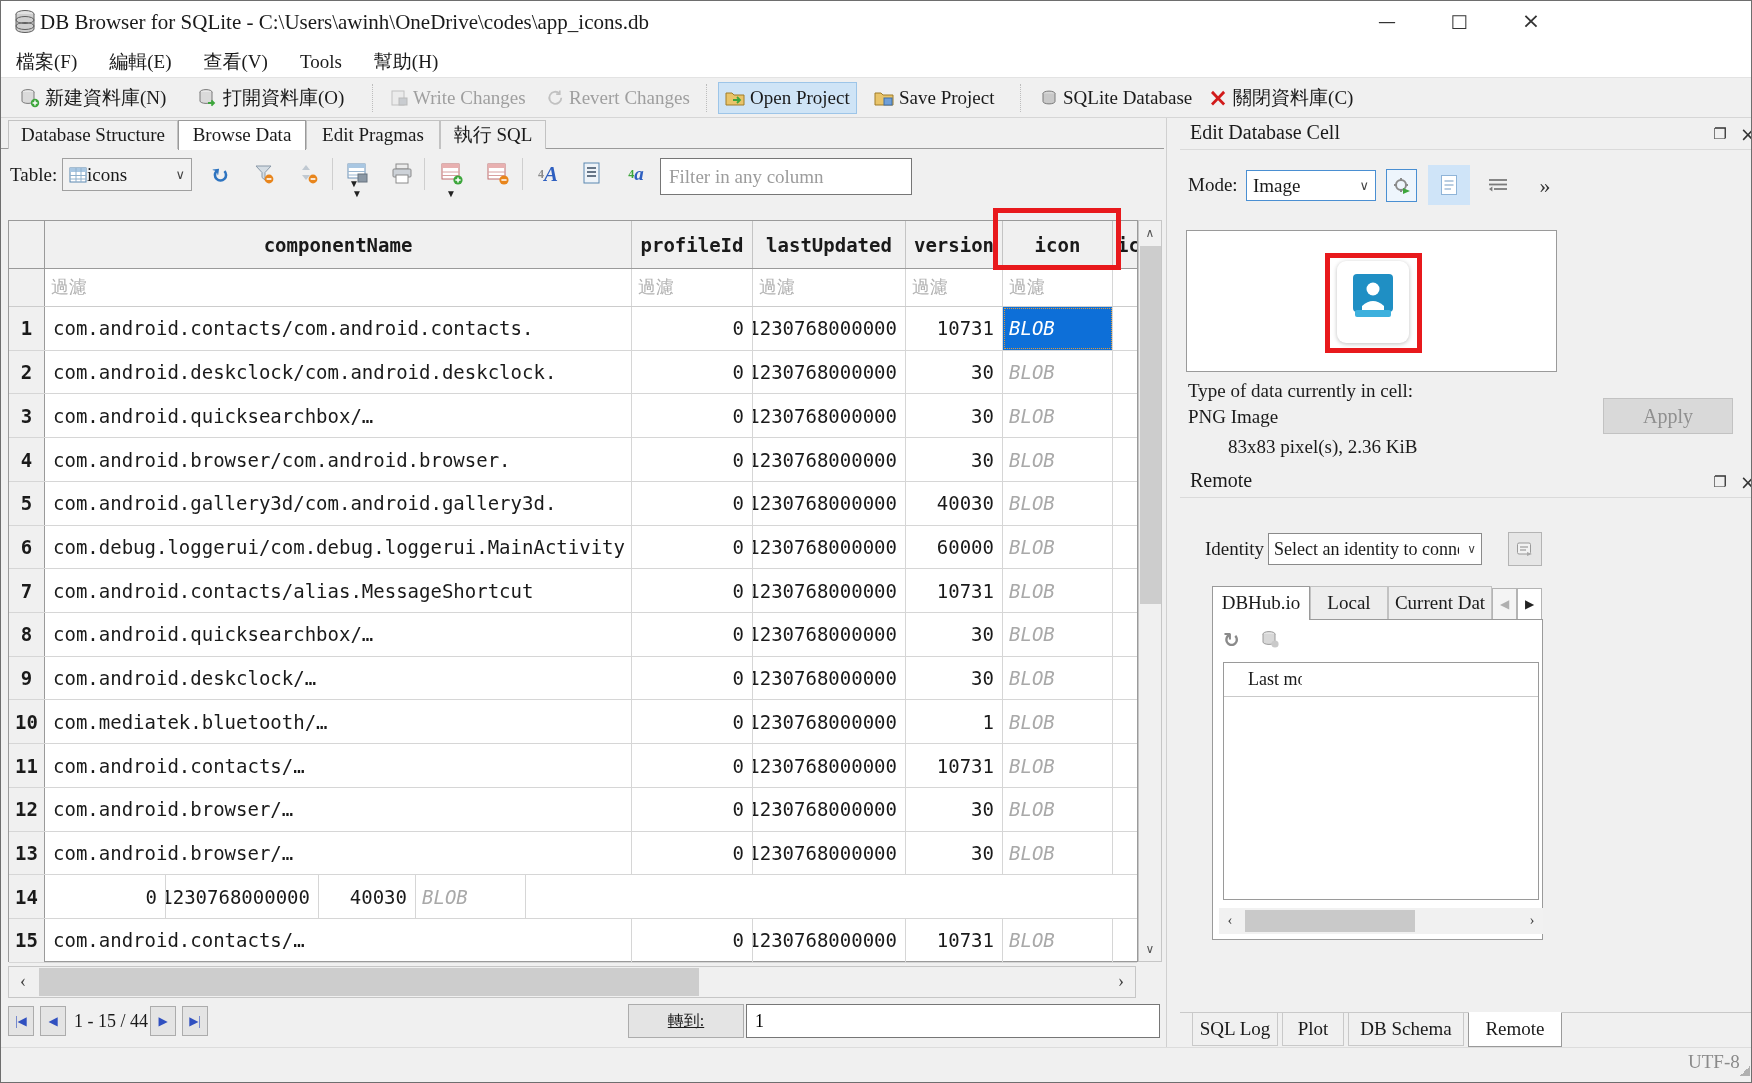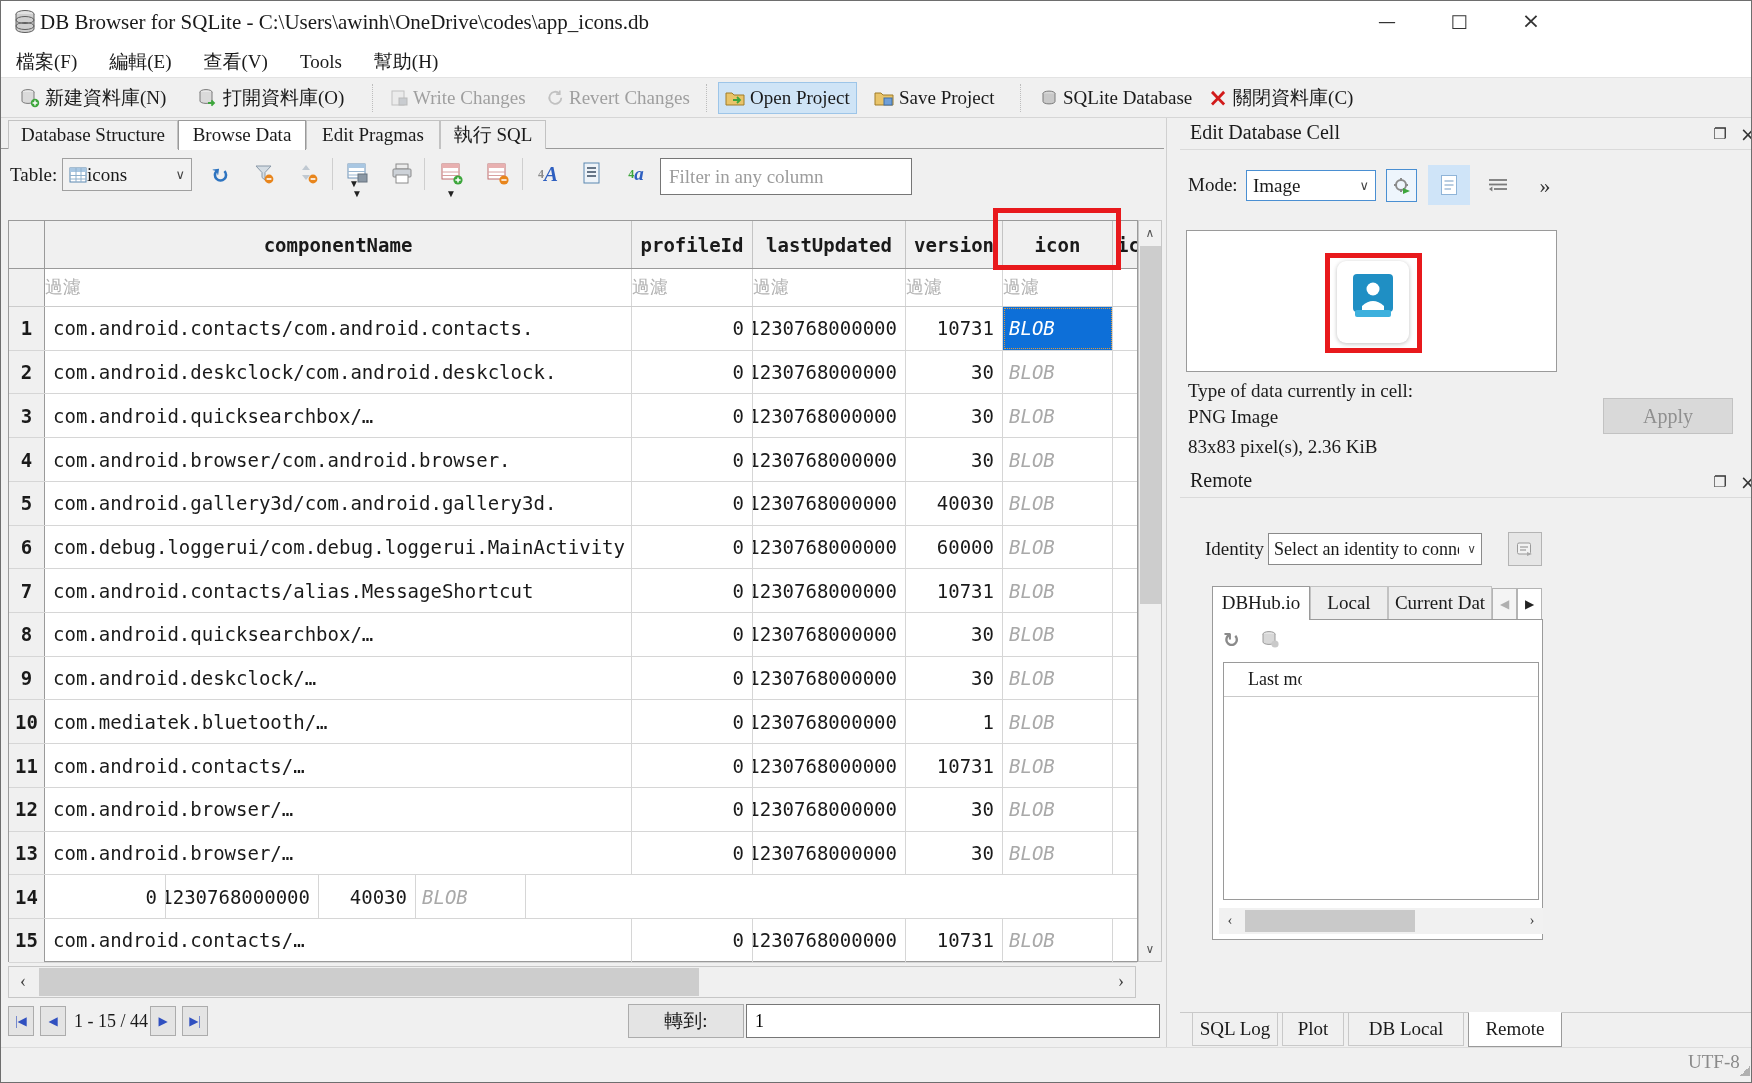--- a/index.html
+++ b/index.html
@@ -61,41 +61,41 @@
   .th { justify-content:center; border-right:1px solid #c4c4c4; }
   .w-g{width:36px} .w-n{width:587px} .w-p{width:121px} .w-l{width:153px}
   .w-v{width:97px} .w-i{width:110px} .w-x{width:24px; border-right:none;}
   .gcell { background:#f0f0f0; border-right:1px solid #9a9a9a; font-weight:bold;
     justify-content:center; }
   .c-name { padding-left:8px; }
   .c-num { justify-content:flex-end; padding-right:8px; }
   .c-blob { padding-left:6px; color:#a9a9a9; font-style:italic; }
   .c-blob.sel { background:#0d6fd8; color:#fff; outline:1px dotted #dd9a3c; outline-offset:-2px; }
   .fc input { width:100%; height:100%; border:none; outline:none; background:transparent;
-    font-family:"Liberation Serif",serif; font-size:18px; }
+    font-family:"Liberation Serif",serif; font-size:18px; padding-left:6px; }
   .fc input::placeholder { color:#b2b2b2; }
 
   
   .vscroll { position:absolute; left:1138px; top:220px; width:24px; height:742px;
     background:#f0f0f0; border:1px solid #c6c6c6; }
   .vscroll .arrow { position:absolute; left:0; width:22px; height:24px; text-align:center;
     font-size:12px; color:#555; line-height:24px; }
   .vthumb { position:absolute; left:1px; top:25px; width:21px; height:358px; background:#cdcdcd; }
   .hscroll { position:absolute; left:8px; top:966px; width:1128px; height:32px;
     background:#f0f0f0; border:1px solid #c6c6c6; }
   .hscroll .arrow { position:absolute; top:0; width:28px; height:30px; text-align:center;
     font-size:18px; color:#444; line-height:28px; }
   .hthumb { position:absolute; left:30px; top:1px; width:660px; height:28px; background:#cdcdcd; }
 
   
   .navbtn { position:absolute; top:1006px; width:26px; height:30px; background:#e4e4e4;
     border:1px solid #acacac; color:#3050c0; text-align:center; line-height:28px; font-size:12px; }
   .navlabel { position:absolute; left:74px; top:1006px; height:30px; line-height:30px; font-size:18px; }
   .gotobtn { position:absolute; left:628px; top:1004px; width:116px; height:34px; background:#e4e4e4;
-    border:1px solid #acacac; text-align:center; line-height:32px; font-size:19px; }
+    border:1px solid #acacac; text-align:center; line-height:32px; font-size:16px;text-decoration:underline; }
   .gotoinput { position:absolute; left:746px; top:1004px; width:414px; height:34px; background:#fff;
     border:1px solid #767676; font-size:18px; padding-left:8px; font-family:inherit; }
 
   
   .docksep { position:absolute; left:1166px; top:118px; width:1px; height:930px; background:#d0d0d0; }
   .paneltitle { position:absolute; left:1180px; width:572px; height:32px; background:#f0f0f0;
     border-bottom:1px solid #dadada; }
   .paneltitle .txt { position:absolute; left:10px; top:3px; font-size:20px; }
   .pbtn { position:absolute; top:5px; width:24px; height:24px; text-align:center; line-height:22px;
     font-size:15px; color:#333; font-family:"DejaVu Sans",sans-serif; }
@@ -565,21 +565,21 @@
       <path d="M25 45 q11 -10 22 0 v4 h-22 z" fill="#fff"></path>
       <rect x="18" y="49" width="36" height="7" rx="2" fill="#3db0dd"></rect>
     </svg>
   </div>
 </div>
 
 <div class="redbox" style="left:1325px; top:253px; width:97px; height:100px;"></div>
 
 <span class="infotext" style="left:1188px; top:380px;">Type of data currently in cell:</span>
 <span class="infotext" style="left:1188px; top:406px;">PNG Image</span>
-<span class="infotext" style="left:1188px; top:436px;">83x83 pixel(s), 2.36 KiB</span>
+<span class="infotext" style="left:1228px; top:436px;">83x83 pixel(s), 2.36 KiB</span>
 <div class="applybtn">Apply</div>
 
 <div class="paneltitle" style="top:466px;">
   <span class="txt">Remote</span>
   <div class="pbtn" style="left:528px;">❐</div>
   <div class="pbtn" style="left:556px; font-size:19px;">×</div>
 </div>
 <span class="infotext" style="left:1205px; top:538px;">Identity</span>
 <div class="iddrop">
   <span style="overflow:hidden; white-space:nowrap; max-width:185px;">Select an identity to conne</span>
@@ -617,20 +617,20 @@
   <div class="rscroll">
     <div class="arrow" style="left:0;">‹</div>
     <div class="rthumb"></div>
     <div class="arrow" style="right:0;">›</div>
   </div>
 </div>
 
 <div class="btabline"></div>
 <div class="btab" style="left:1192px; width:86px;">SQL Log</div>
 <div class="btab" style="left:1282px; width:62px;">Plot</div>
-<div class="btab" style="left:1348px; width:116px;">DB Local</div>
+<div class="btab" style="left:1348px; width:116px;">DB Schema</div>
 <div class="btab active" style="left:1468px; width:94px;">Remote</div>
 
 <div class="statusline"></div>
 <span class="utf8">UTF-8</span>
 <div class="grip"></div>
 
 <div class="winborder"></div>
 
 </body></html>

